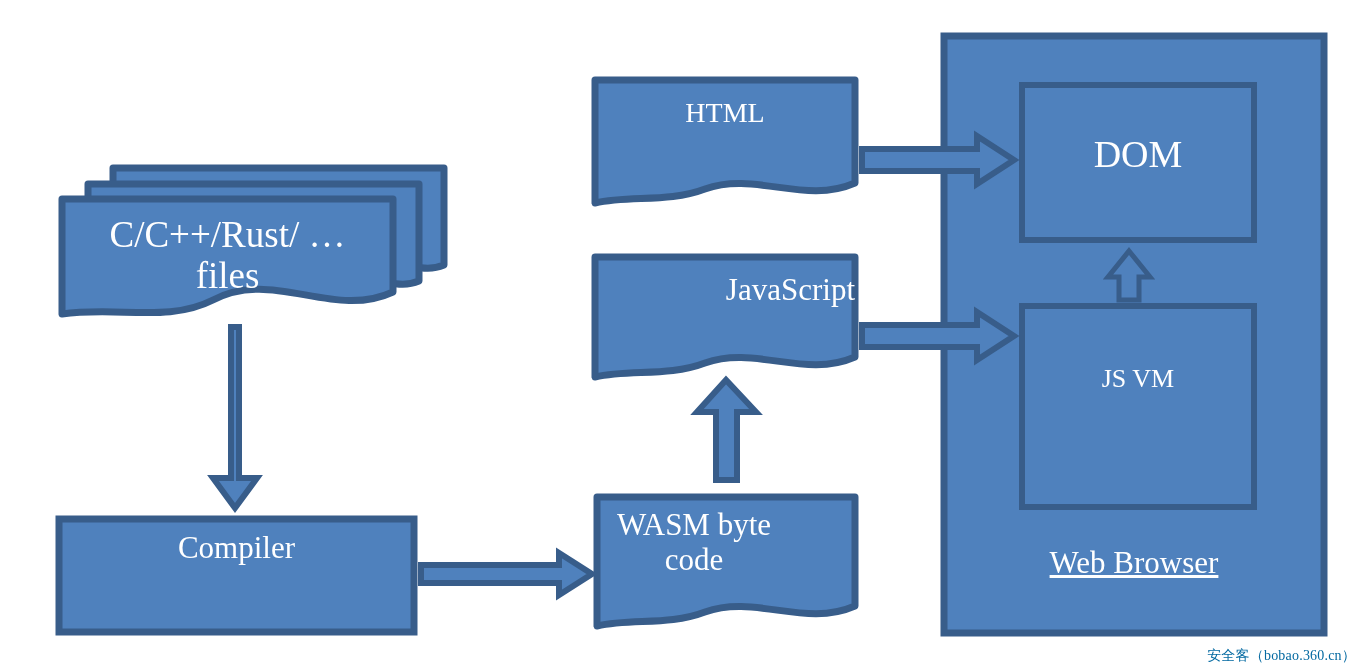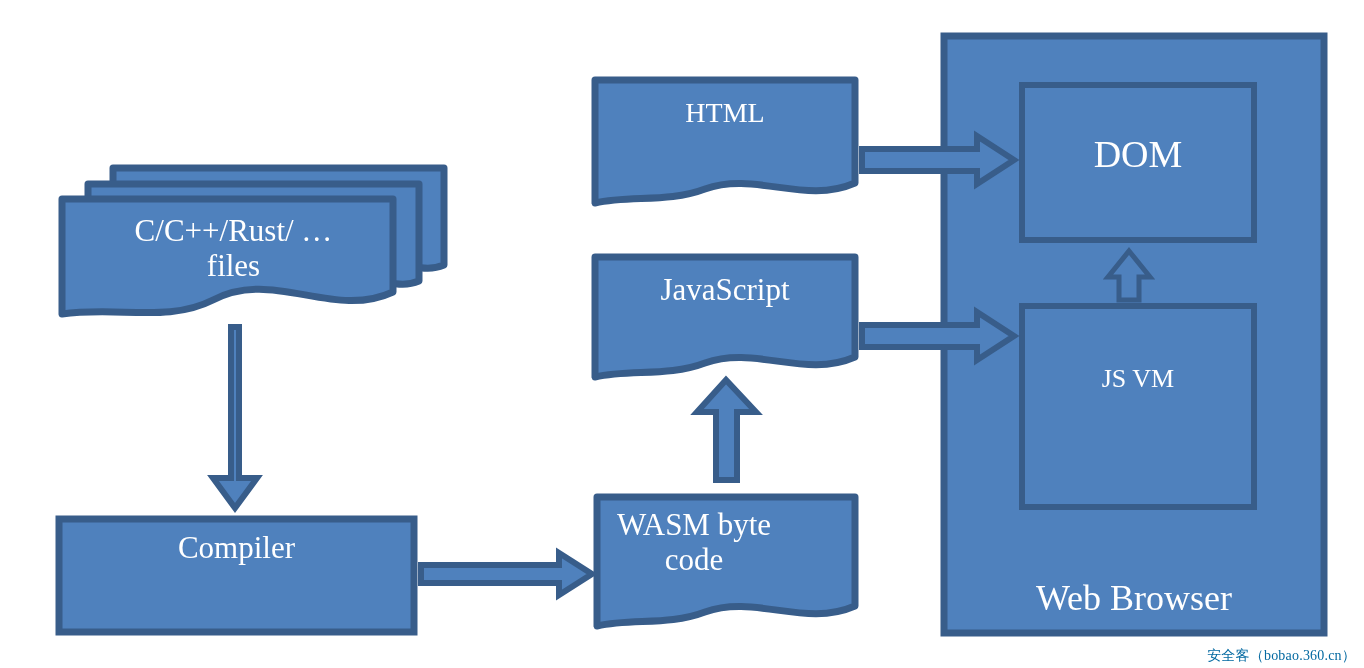--- a/index.html
+++ b/index.html
@@ -86,33 +86,33 @@
 
     <path d="M595 80 L855 80 L855 183
              C805 205 755 171 705 189
              C668 203 631 195 595 203 Z" fill="#4F81BD" stroke="#385D8A" stroke-width="7" stroke-linejoin="round"></path>
 
     <path d="M862 149 L977 149 L977 136 L1014 160 L977 184 L977 171 L862 171 Z" fill="#4F81BD" stroke="#385D8A" stroke-width="6" stroke-linejoin="miter"></path>
 
     <path d="M862 325 L977 325 L977 312 L1014 336 L977 360 L977 347 L862 347 Z" fill="#4F81BD" stroke="#385D8A" stroke-width="6" stroke-linejoin="miter"></path>
   </svg>
 
-  <div class="node-label" style="left:68px; top:214px; width:331px; font-size:31px;">C/C++/Rust/ …
+  <div class="node-label" style="left:62px; top:214px; width:331px; font-size:37px;">C/C++/Rust/ …
 files</div>
 
   <div class="node-label" style="left:59px; top:531px; width:355px; font-size:31px;">Compiler</div>
 
   <div class="node-label" style="left:565px; top:508px; width:258px; font-size:31px;">WASM byte
 code</div>
 
-  <div class="node-label" style="left:595px; top:273px; width:260px; font-size:31px;">JavaScript</div>
+  <div class="node-label" style="left:595px; top:273px; width:260px; font-size:31px;text-align:right;">JavaScript</div>
 
   <div class="node-label" style="left:595px; top:97px; width:260px; font-size:28px;">HTML</div>
 
-  <div class="node-label" style="left:944px; top:578px; width:380px; font-size:36px;">Web Browser</div>
+  <div class="node-label" style="left:944px; top:546px; width:380px; font-size:31px;text-decoration:underline;">Web Browser</div>
 
   <div class="node-label" style="left:1022px; top:133px; width:232px; font-size:38px;">DOM</div>
 
   <div class="node-label" style="left:1022px; top:364px; width:232px; font-size:26px;">JS VM</div>
 
   <div class="watermark">安全客（bobao.360.cn）</div>
 
 </div>
 
 </body></html>

